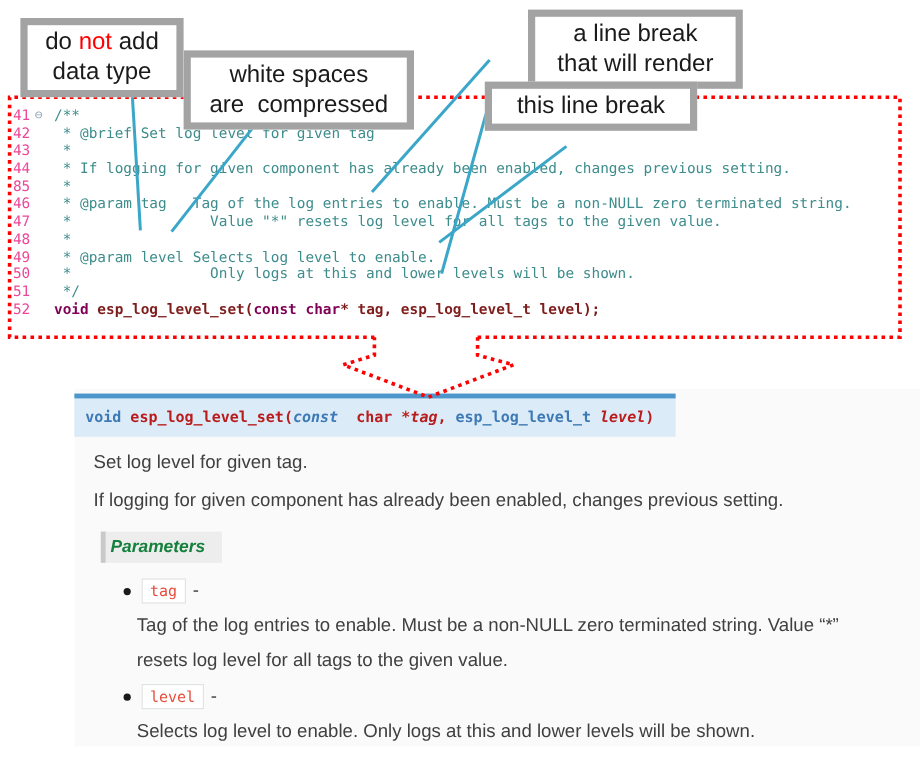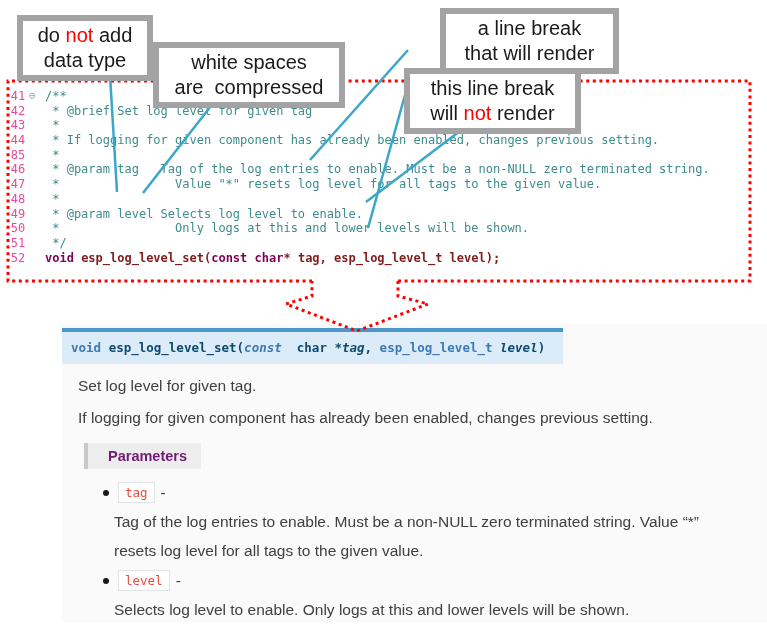--- a/index.html
+++ b/index.html
@@ -24,27 +24,27 @@
   .fold{width:16px;color:#93a7b8;padding-left:1px;flex:none;font-size:11px;}
   .code{white-space:pre;color:#3e8c8c;}
   .kw{color:#7f0055;font-weight:bold;white-space:pre;}
   .id{color:#7f1d1d;font-weight:bold;white-space:pre;}
   
   .docpanel{position:absolute;left:62px;top:324px;width:705px;height:298px;background:#fafafa;z-index:2;}
   .sigbar{position:absolute;left:0;top:4px;width:492px;height:32px;background:#dcebf8;
           border-top:4px solid #4d96cc;padding-left:9px;line-height:31px;
           font-family:"DejaVu Sans Mono",monospace;font-size:12.5px;font-weight:bold;white-space:pre;}
   .sg-b{color:#3d7ab5;}
-  .sg-d{color:#0c4a6e;}
+  .sg-d{color:#b91c1c;}
   .sg-i{font-style:italic;}
   .doc-p{position:absolute;left:16px;color:#404040;font-size:15.5px;line-height:22px;white-space:nowrap;}
   .brief{top:51px;}
   .descr{top:83px;}
   .paramsbox{position:absolute;left:22px;top:119px;background:#ededed;border-left:4px solid #c9c9c9;
-             padding:5px 14px 5px 20px;color:#701a75;font-weight:bold;font-size:14.5px;}
+             padding:5px 14px 5px 4px;color:#15803d;font-weight:bold;font-size:14.5px;font-style:italic;}
   .pitem{position:absolute;left:41px;display:flex;align-items:center;}
   .pitem1{top:158px;}
   .pitem2{top:246px;}
   .bullet{width:6px;height:6px;border-radius:50%;background:#1a1a1a;margin-right:9px;flex:none;}
   .chip{display:inline-block;background:#ffffff;border:1px solid #e1e4e5;color:#e74c3c;
         font-family:"DejaVu Sans Mono",monospace;font-size:12.5px;padding:2px 6px;}
   .dash{color:#404040;font-size:15.5px;margin-left:6px;}
   .pdesc{position:absolute;left:52px;color:#404040;font-size:15.5px;line-height:28.5px;white-space:pre;}
   .pdesc1{top:184px;}
   .pdesc2{top:272px;}
@@ -166,16 +166,15 @@
   <div class="callout co2">
     <div>white spaces</div>
     <div class="pre">are  compressed</div>
   </div>
   <div class="callout co3">
     <div>a line break</div>
     <div>that will render</div>
   </div>
   <div class="callout co4">
     <div>this line break</div>
-    <div><span>will </span><span class="em">not</span><span> render</span></div>
   </div>
 
 </div>
 
 </body></html>

